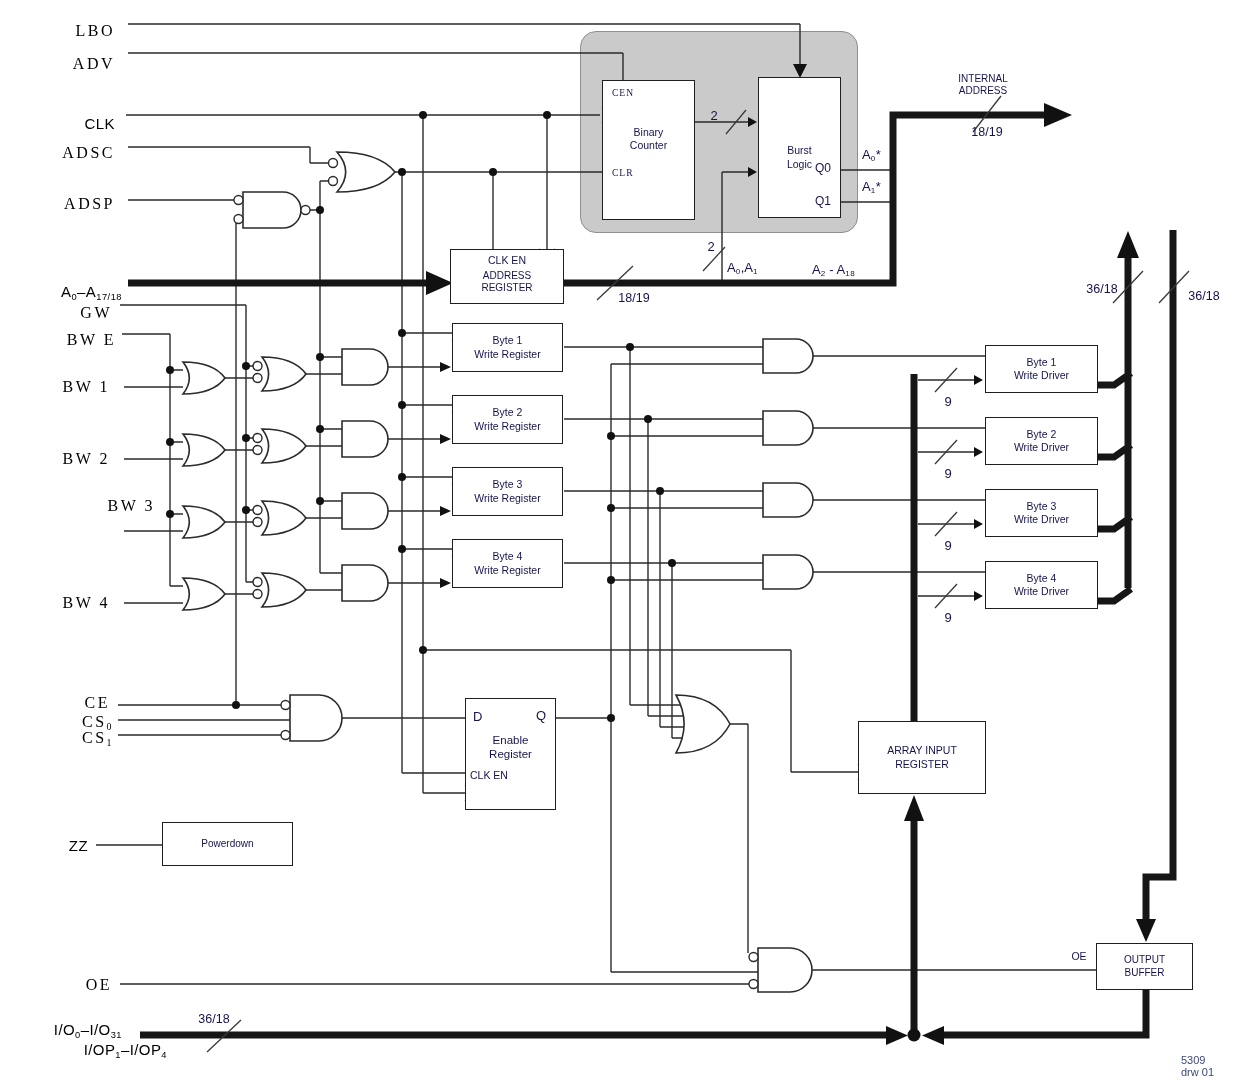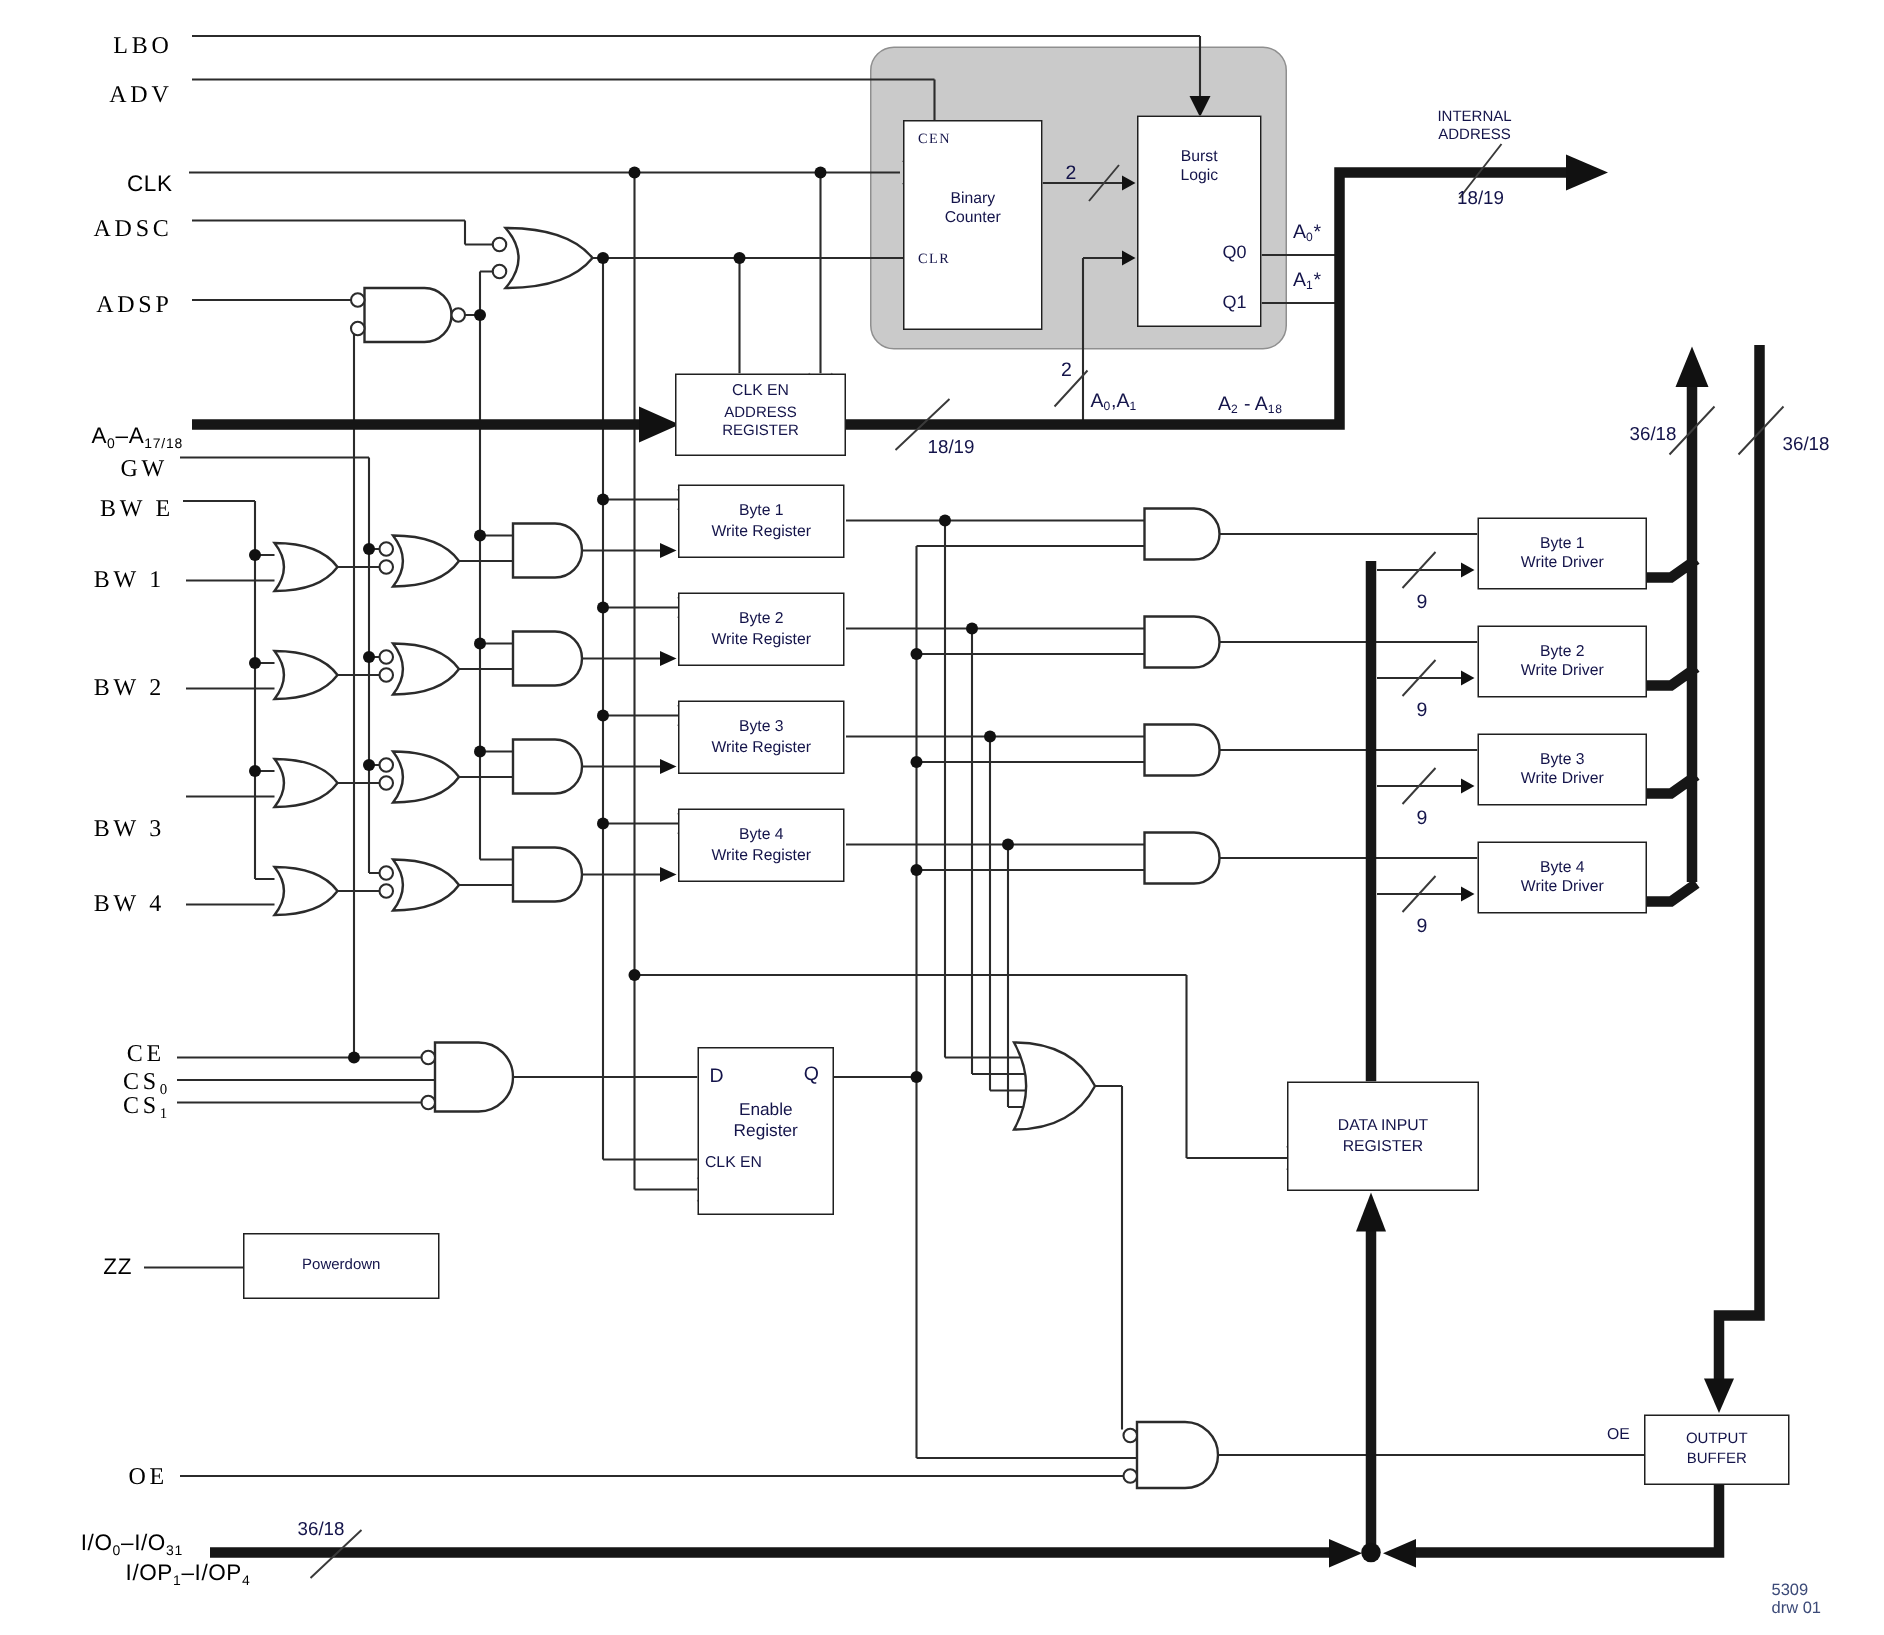--- a/index.html
+++ b/index.html
@@ -134,21 +134,21 @@
       </g>
     </svg>
 
   <div class="box" style="left:602px;top:80px;width:93px;height:140px;padding-bottom:22px;">
     <span class="abs pin" style="left:9px;top:7px;">CEN</span>
     <span class="abs pin" style="left:9px;top:87px;">CLR</span>
     <span>Binary</span>
     <span>Counter</span>
   </div>
 
-  <div class="box" style="left:758px;top:77px;width:83px;height:141px;justify-content:flex-start;padding-top:20px;">
+  <div class="box" style="left:758px;top:77px;width:83px;height:141px;justify-content:center;padding-top:20px;">
     <span>Burst</span>
     <span>Logic</span>
     <span class="abs" style="right:9px;top:83px;font-size:12px;">Q0</span>
     <span class="abs" style="right:9px;top:116px;font-size:12px;">Q1</span>
   </div>
 
   <div class="box" style="left:450px;top:249px;width:114px;height:55px;justify-content:flex-start;padding-top:4px;">
     <span style="font-size:10.5px;margin-bottom:3px;">CLK EN</span>
     <span class="small2">ADDRESS</span>
     <span class="small2">REGISTER</span>
@@ -191,21 +191,21 @@
 
   <div class="box" style="left:465px;top:698px;width:91px;height:112px;justify-content:flex-start;padding-top:34px;font-size:11.5px;">
     <span class="abs" style="left:7px;top:10px;font-size:13px;">D</span>
     <span class="abs" style="right:9px;top:9px;font-size:13px;">Q</span>
     <span>Enable</span>
     <span>Register</span>
     <span class="abs" style="left:4px;top:70px;font-size:10.5px;">CLK EN</span>
   </div>
 
   <div class="box" style="left:858px;top:721px;width:128px;height:73px;">
-    <span>DATA INPUT</span>
+    <span>ARRAY INPUT</span>
     <span>REGISTER</span>
   </div>
 
   <div class="box" style="left:162px;top:822px;width:131px;height:44px;font-size:10px;">
     <span>Powerdown</span>
   </div>
 
   <div class="box" style="left:1096px;top:943px;width:97px;height:47px;font-size:10px;">
     <span>OUTPUT</span>
     <span>BUFFER</span>
@@ -229,21 +229,21 @@
 <div class="sig" style="left: 0px; width: 115px; top: 31px;"><span>LBO</span></div>
     <div class="sig" style="left: 0px; width: 115px; top: 64px;"><span>ADV</span></div>
     <div class="sig sans" style="left: 0px; width: 115px; top: 123px;"><span>CLK</span></div>
     <div class="sig" style="left: 0px; width: 115px; top: 153px;"><span>ADSC</span></div>
     <div class="sig" style="left: 0px; width: 115px; top: 204px;"><span>ADSP</span></div>
     <div class="sig sans" style="left: 0px; width: 122px; top: 291px;"><span>A</span><span class="sub">0</span><span>–A</span><span class="sub">17/18</span></div>
     <div class="sig" style="left: 0px; width: 112px; top: 313px;"><span>GW</span></div>
     <div class="sig" style="left: 0px; width: 116px; top: 340px;"><span>BW E</span></div>
     <div class="sig" style="left: 0px; width: 110px; top: 387px;"><span>BW 1</span></div>
     <div class="sig" style="left: 0px; width: 110px; top: 459px;"><span>BW 2</span></div>
-    <div class="sig" style="left: 0px; width: 110px; top: 553px;"><span>BW 3</span></div>
+    <div class="sig" style="left: 0px; width: 110px; top: 506px; padding-left: 45px;"><span>BW 3</span></div>
     <div class="sig" style="left: 0px; width: 110px; top: 603px;"><span>BW 4</span></div>
     <div class="sig" style="left: 0px; width: 110px; top: 703px;"><span>CE</span></div>
     <div class="sig" style="left: 0px; width: 112px; top: 722px;"><span>CS</span><span class="sub">0</span></div>
     <div class="sig" style="left: 0px; width: 112px; top: 738px;"><span>CS</span><span class="sub">1</span></div>
     <div class="sig sans" style="left: 0px; width: 88px; top: 845px;"><span>ZZ</span></div>
     <div class="sig" style="left: 0px; width: 112px; top: 985px;"><span>OE</span></div>
     <div class="sig sans" style="left: 0px; width: 122px; top: 1029px;"><span>I/O</span><span class="sub">0</span><span>–I/O</span><span class="sub">31</span></div>
     <div class="sig sans" style="left: 0px; width: 130px; top: 1049px; padding-left: 37px;"><span>I/OP</span><span class="sub">1</span><span>–I/OP</span><span class="sub">4</span></div>
     <div class="flt left sans" style="left: 727px; top: 267px; font-size: 13px; font-family: &quot;Liberation Sans&quot;, sans-serif;"><span>A</span><span class="sub">0</span><span>,A</span><span class="sub">1</span></div>
     <div class="flt left sans" style="left: 812px; top: 269px; font-size: 13px; font-family: &quot;Liberation Sans&quot;, sans-serif;"><span>A</span><span class="sub">2</span><span> - A</span><span class="sub">18</span></div>

